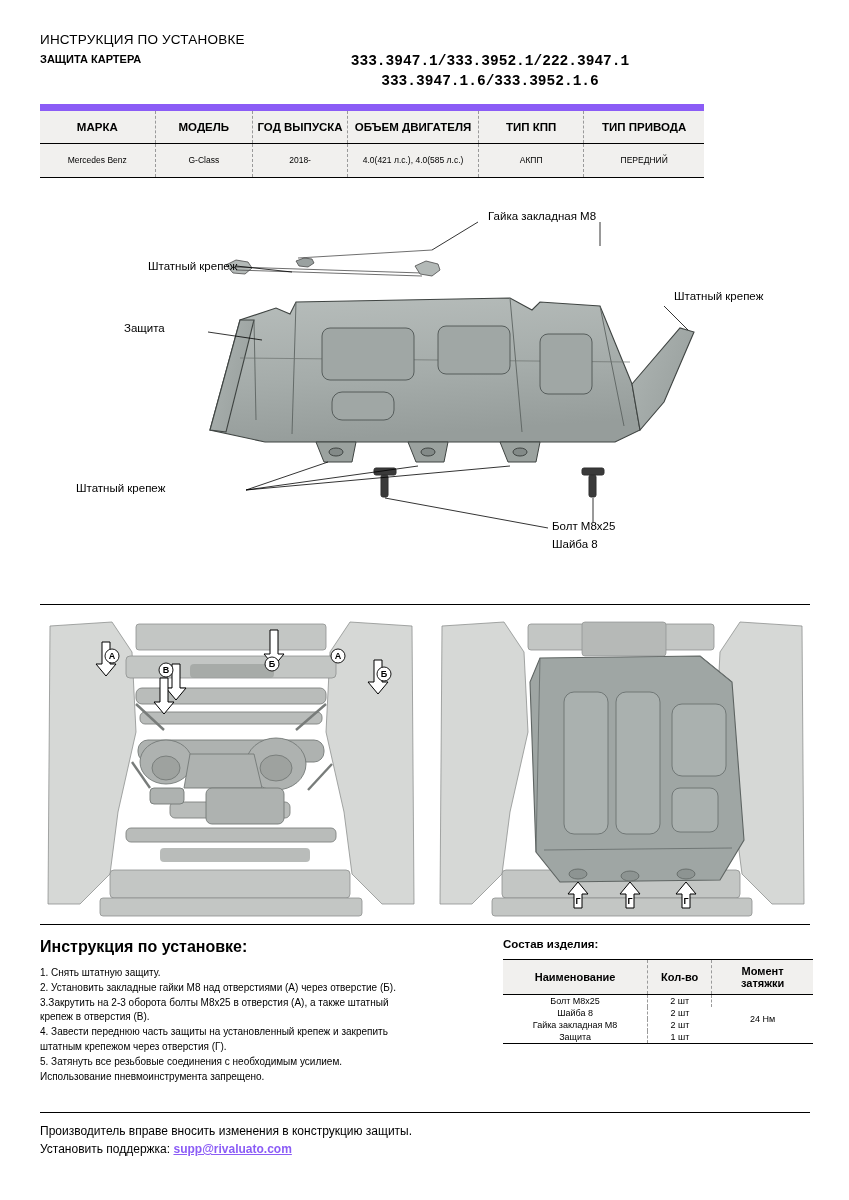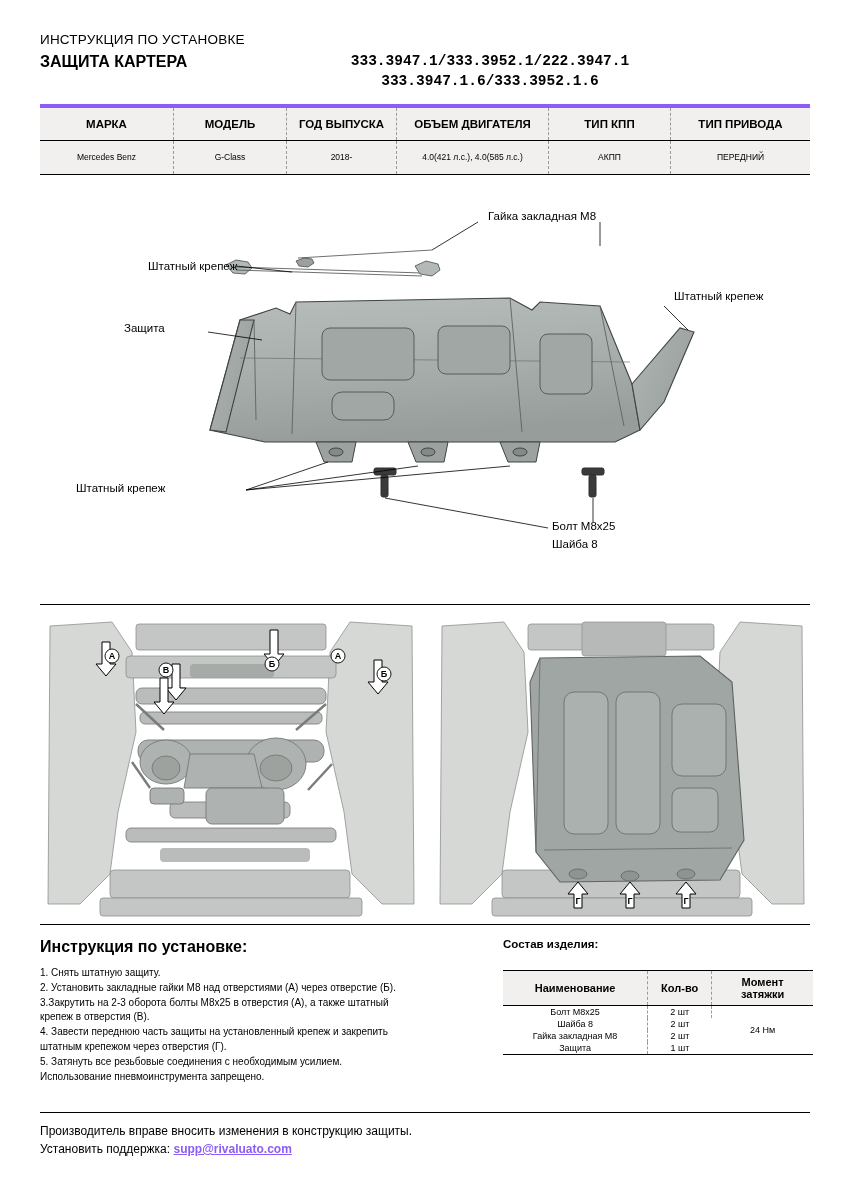--- a/index.html
+++ b/index.html
@@ -28,40 +28,40 @@
   .hdr-line1 {
     font-size: 13.5px;
     letter-spacing: .2px;
   }
   .hdr-row2 {
     display: flex;
     align-items: flex-start;
     margin-top: 5px;
   }
   .hdr-title {
-    font-size: 16px;
+    font-size: 11px;
     font-weight: bold;
     width: 250px;
     padding-top: 1px;
   }
   .hdr-codes {
     font-size: 14.5px;
     font-weight: bold;
     line-height: 1.35;
     text-align: center;
     flex: 1;
     padding-right: 120px;
     font-family: Liberation Mono, monospace;
   }
 
   
   .spec-table {
     position: absolute;
-    left: 40px; top: 104px; width: 770px;
-    border-top: 4px solid #8b5cf6;
+    left: 40px; top: 104px; width: 664px;
+    border-top: 7px solid #8b5cf6;
     border-bottom: 1px solid #000;
   }
   .spec-head {
     display: flex;
     background: #f1f0ee;
     border-bottom: 1px solid #000;
   }
   .spec-head > div {
     font-size: 11.5px;
     font-weight: bold;
@@ -136,21 +136,21 @@
     font-size: 10px;
     line-height: 1.38;
   }
 
   
   .parts {
     position: absolute;
     left: 503px; top: 938px; width: 310px;
   }
   .parts h4 {
-    margin: 0 0 20px 0;
+    margin: 0 0 9px 0;
     font-size: 11.5px;
     font-weight: bold;
   }
   .parts-table {
     width: 310px;
     border-top: 1px solid #000;
     border-bottom: 1px solid #000;
     border-collapse: collapse;
   }
   .parts-table thead td {

